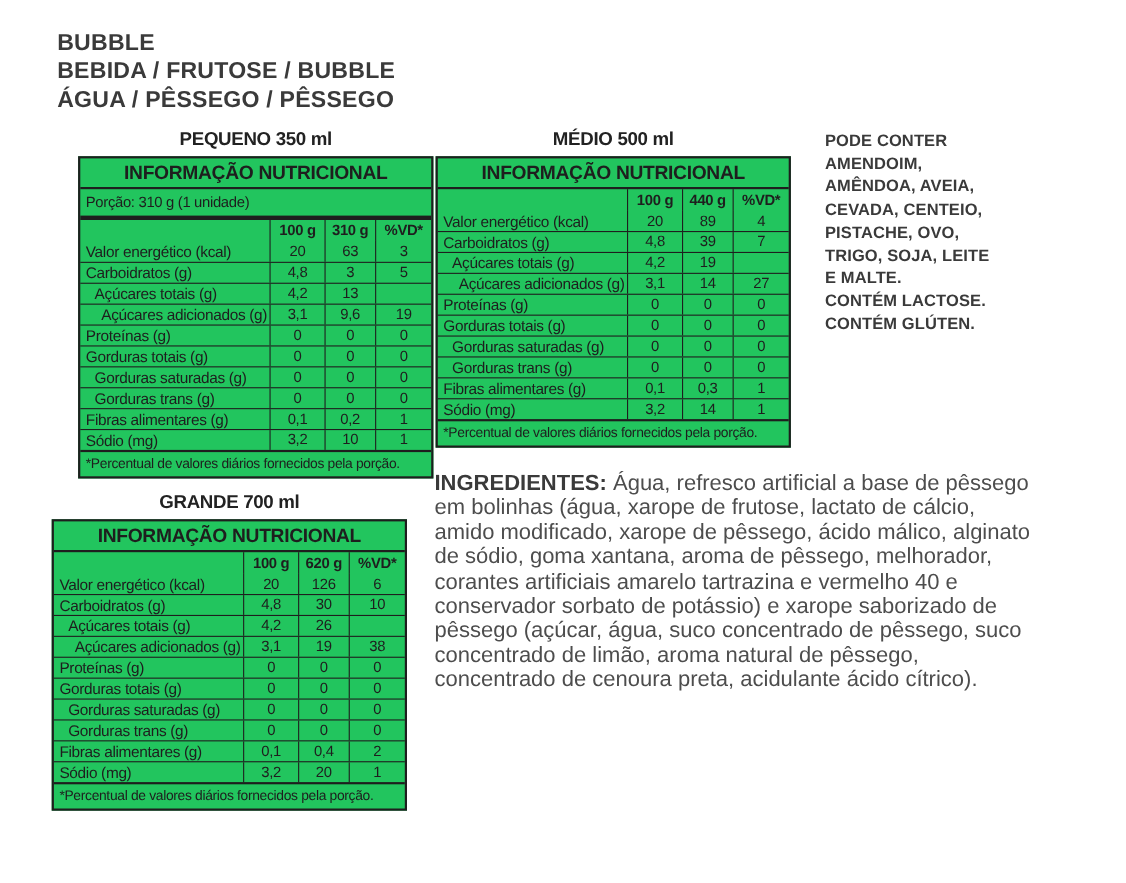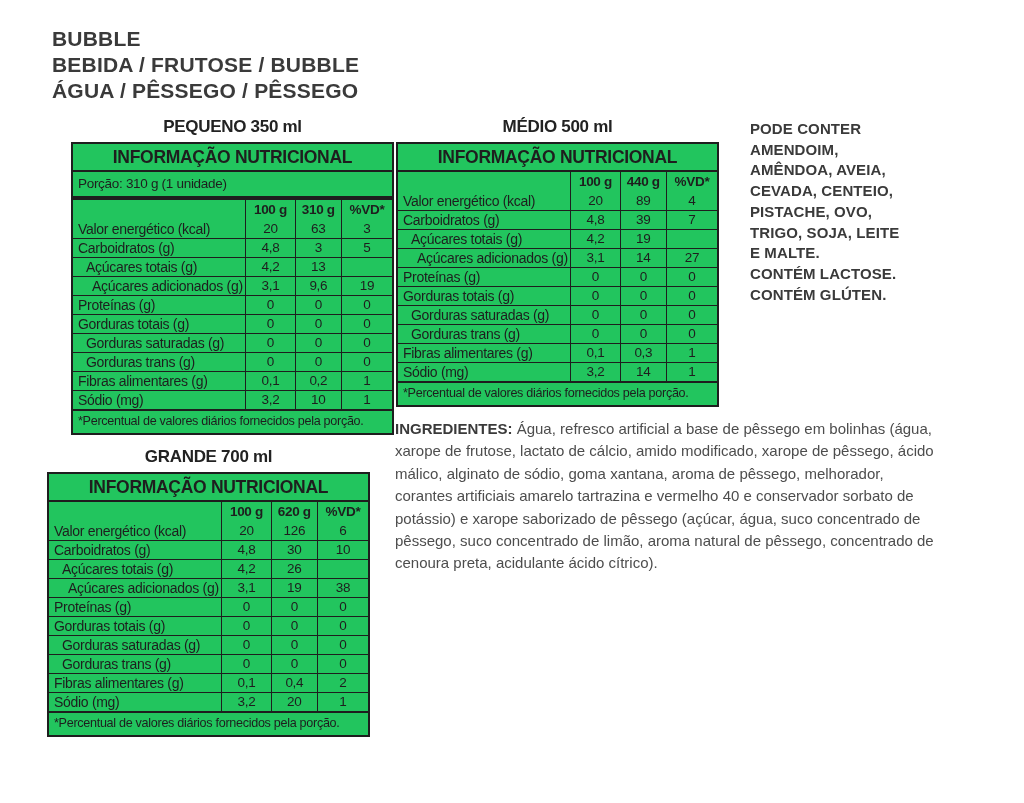--- a/index.html
+++ b/index.html
@@ -108,23 +108,23 @@
     line-height: 20.7px;
     letter-spacing: 0.1px;
     color: #3a3a3a;
     white-space: pre-line;
   }
 
   
   .ingredients {
     position: absolute;
     left: 395px;
-    top: 418px;
+    top: 428px;
     width: 550px;
-    font-size: 15px;
+    font-size: 20px;
     line-height: 22.4px;
     color: #4d4d4d;
   }
   .ingredients .ing-label {
     font-weight: bold;
     color: #3a3a3a;
   }
 </style>
 </head>
 <body>

